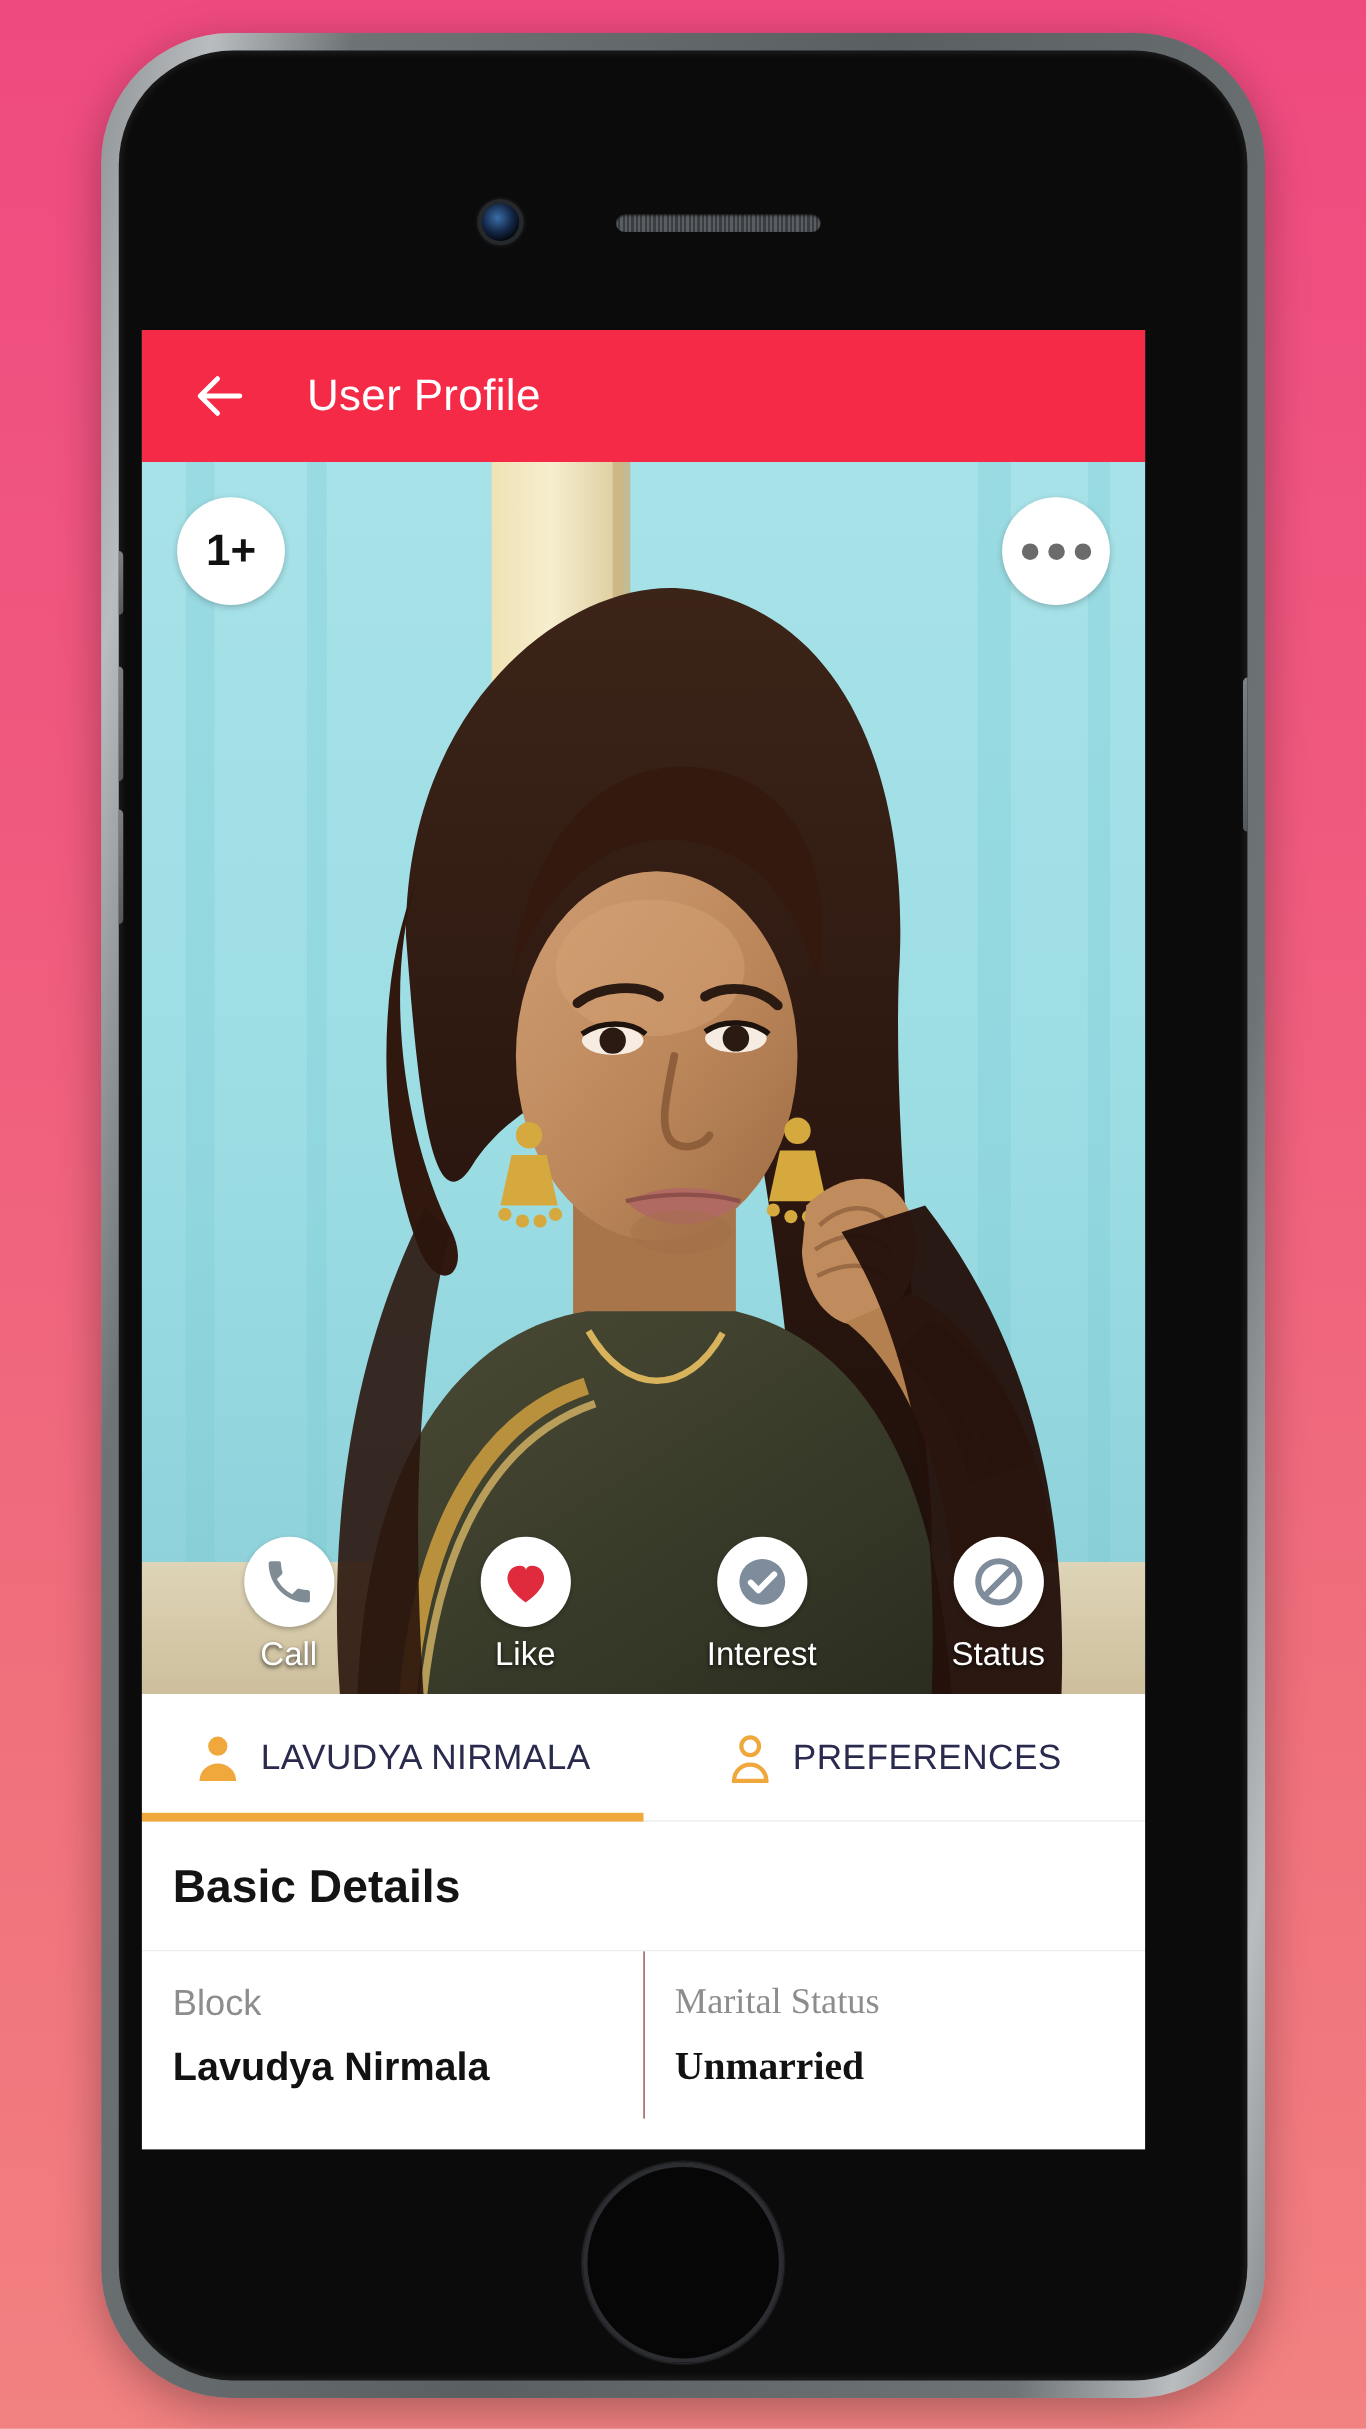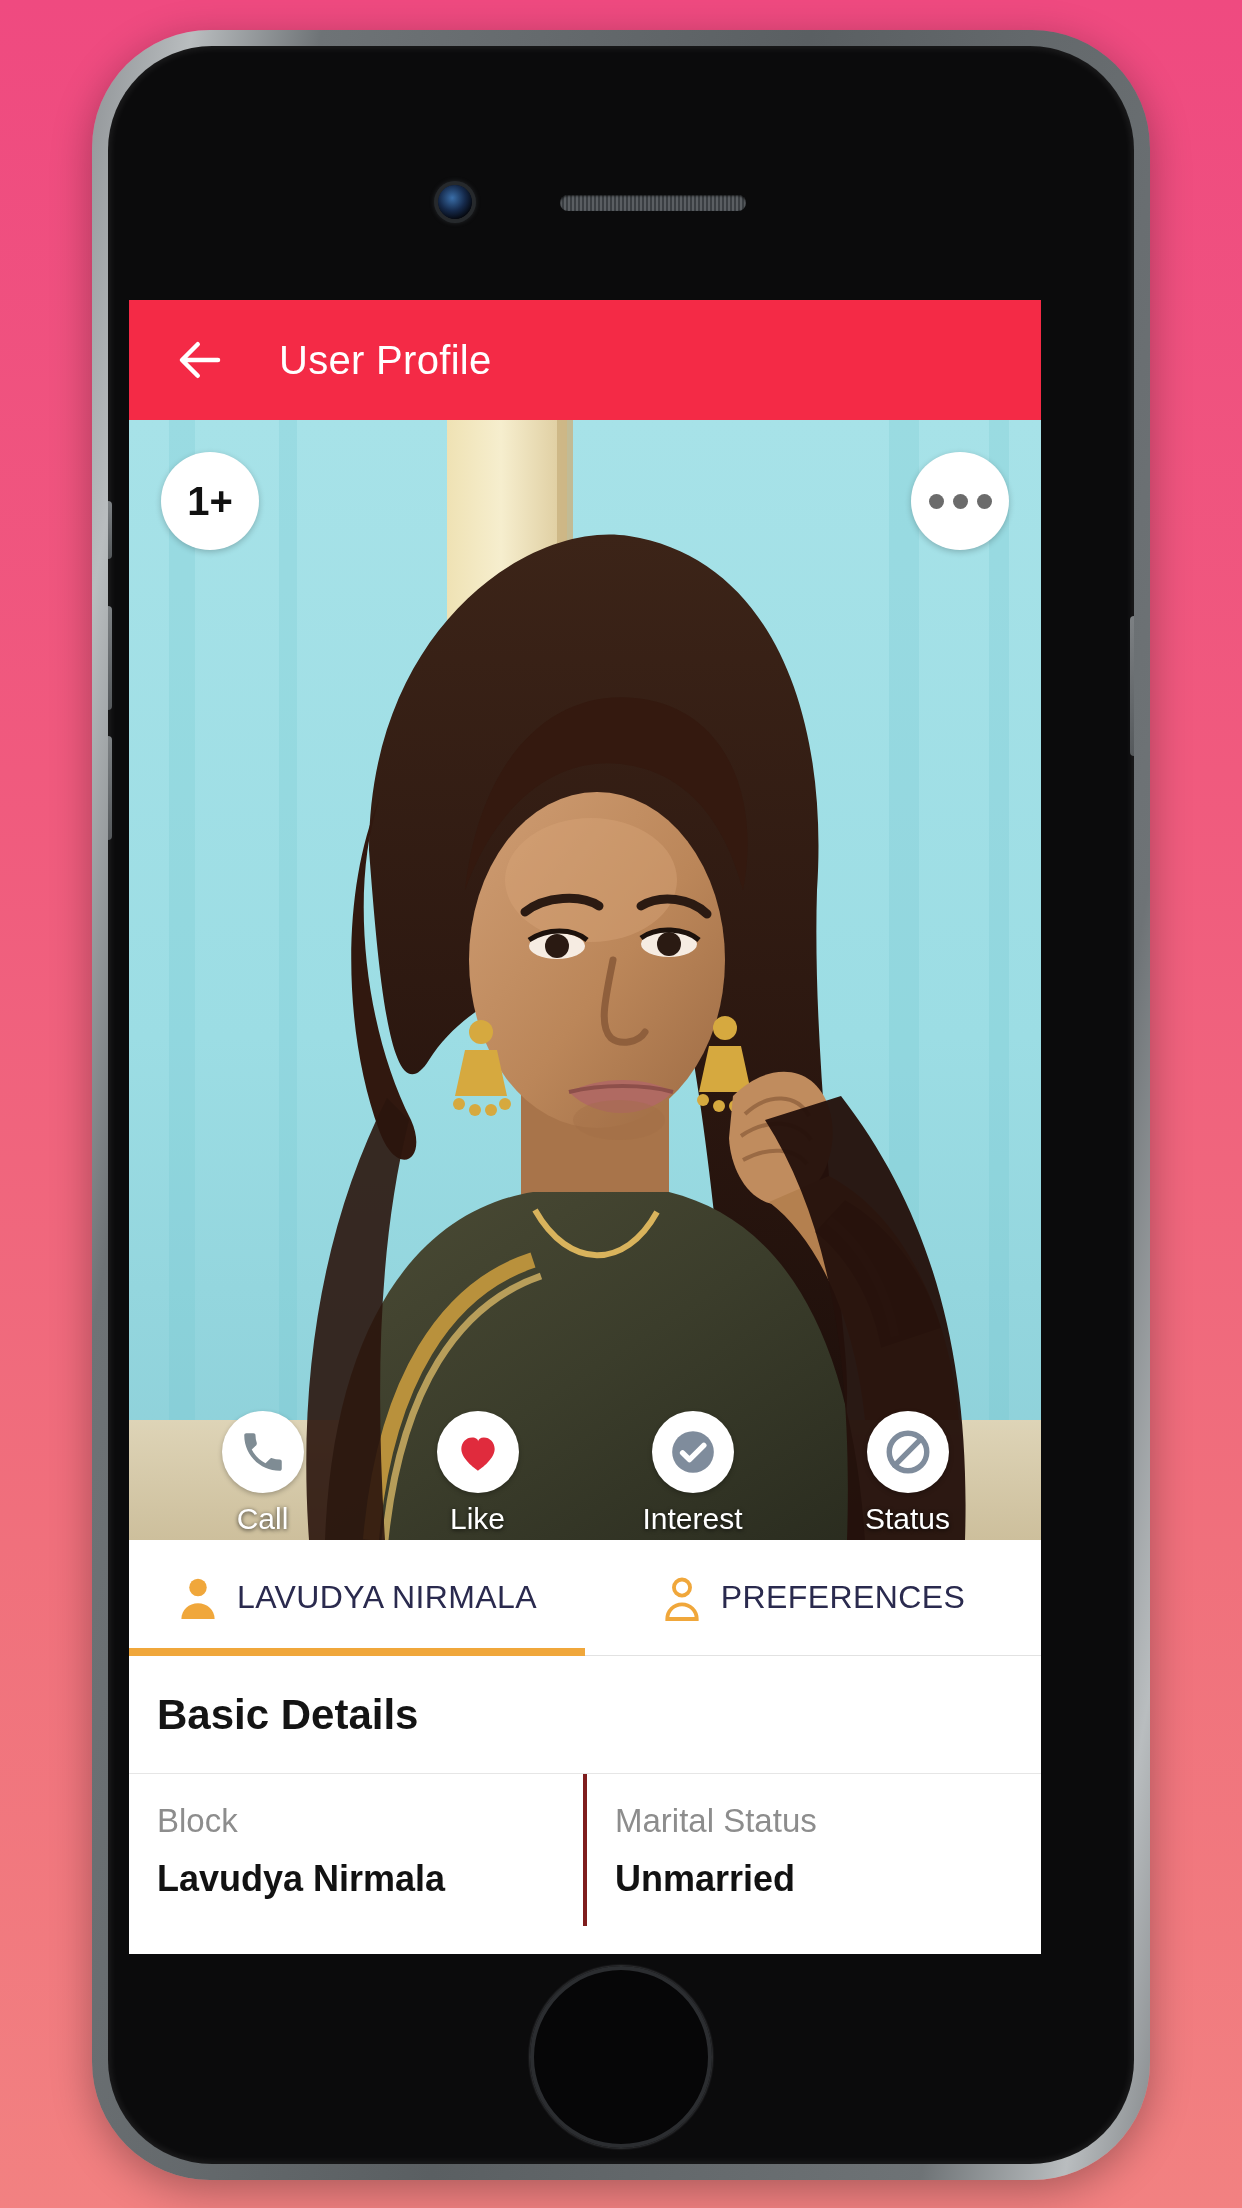--- a/index.html
+++ b/index.html
@@ -110,21 +110,21 @@
     background: #ffffff;
     display: flex; align-items: center; justify-content: center;
     gap: 9px;
     box-shadow: 0 2px 6px rgba(0,0,0,.22);
     cursor: pointer;
   }
   #more-menu-button i { width: 15px; height: 15px; border-radius: 50%; background: #6b6b6b; display: block; }
 
   
   #action-bar {
-    position: absolute; left: 0; right: 0; bottom: 4px;
+    position: absolute; left: 0; right: 0; bottom: 18px;
     display: flex; justify-content: space-around; align-items: flex-end;
     padding: 0 26px;
     text-align: center;
   }
   .action-item { display: flex; flex-direction: column; align-items: center; width: 132px; cursor: pointer; }
   .action-circle {
     width: 82px; height: 82px; border-radius: 50%;
     background: #ffffff;
     display: flex; align-items: center; justify-content: center;
     box-shadow: 0 2px 5px rgba(0,0,0,.25);
@@ -174,21 +174,21 @@
     background: #ffffff;
     border-bottom: 1px solid #e6e6e6;
     font-size: 42px; font-weight: bold; color: #141414;
   }
   #details-grid { display: flex; background: #ffffff; }
   .detail-cell {
     flex: 1;
     padding: 28px 28px 26px 28px;
     min-height: 146px;
   }
-  .detail-cell + .detail-cell { border-left: 4px solid #7f1d1d; }
+  .detail-cell + .detail-cell { border-left: 1px solid #7f1d1d; font-family: Liberation Serif, serif; }
   .detail-label { color: #8d8d8d; font-size: 33px; margin-bottom: 18px; }
   .detail-value { color: #121212; font-size: 36px; font-weight: bold; }
 </style>
 </head>
 <body>
 
 <div id="phone-frame">
   <div id="phone-bezel">
 
     <span class="side-btn" id="btn-silence"></span>

